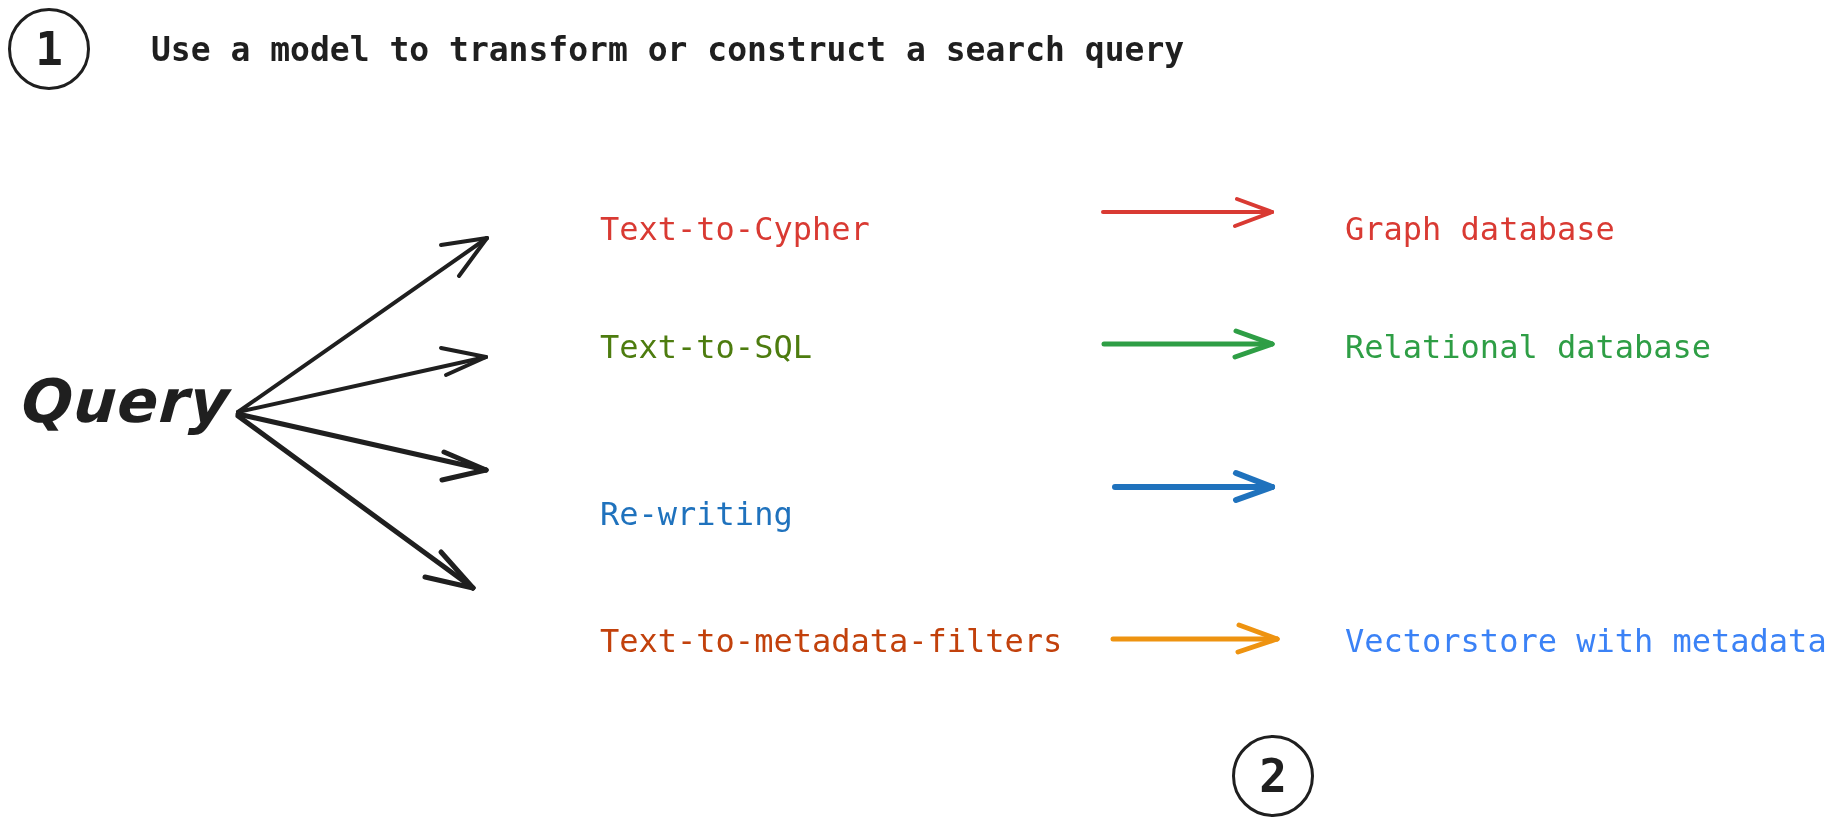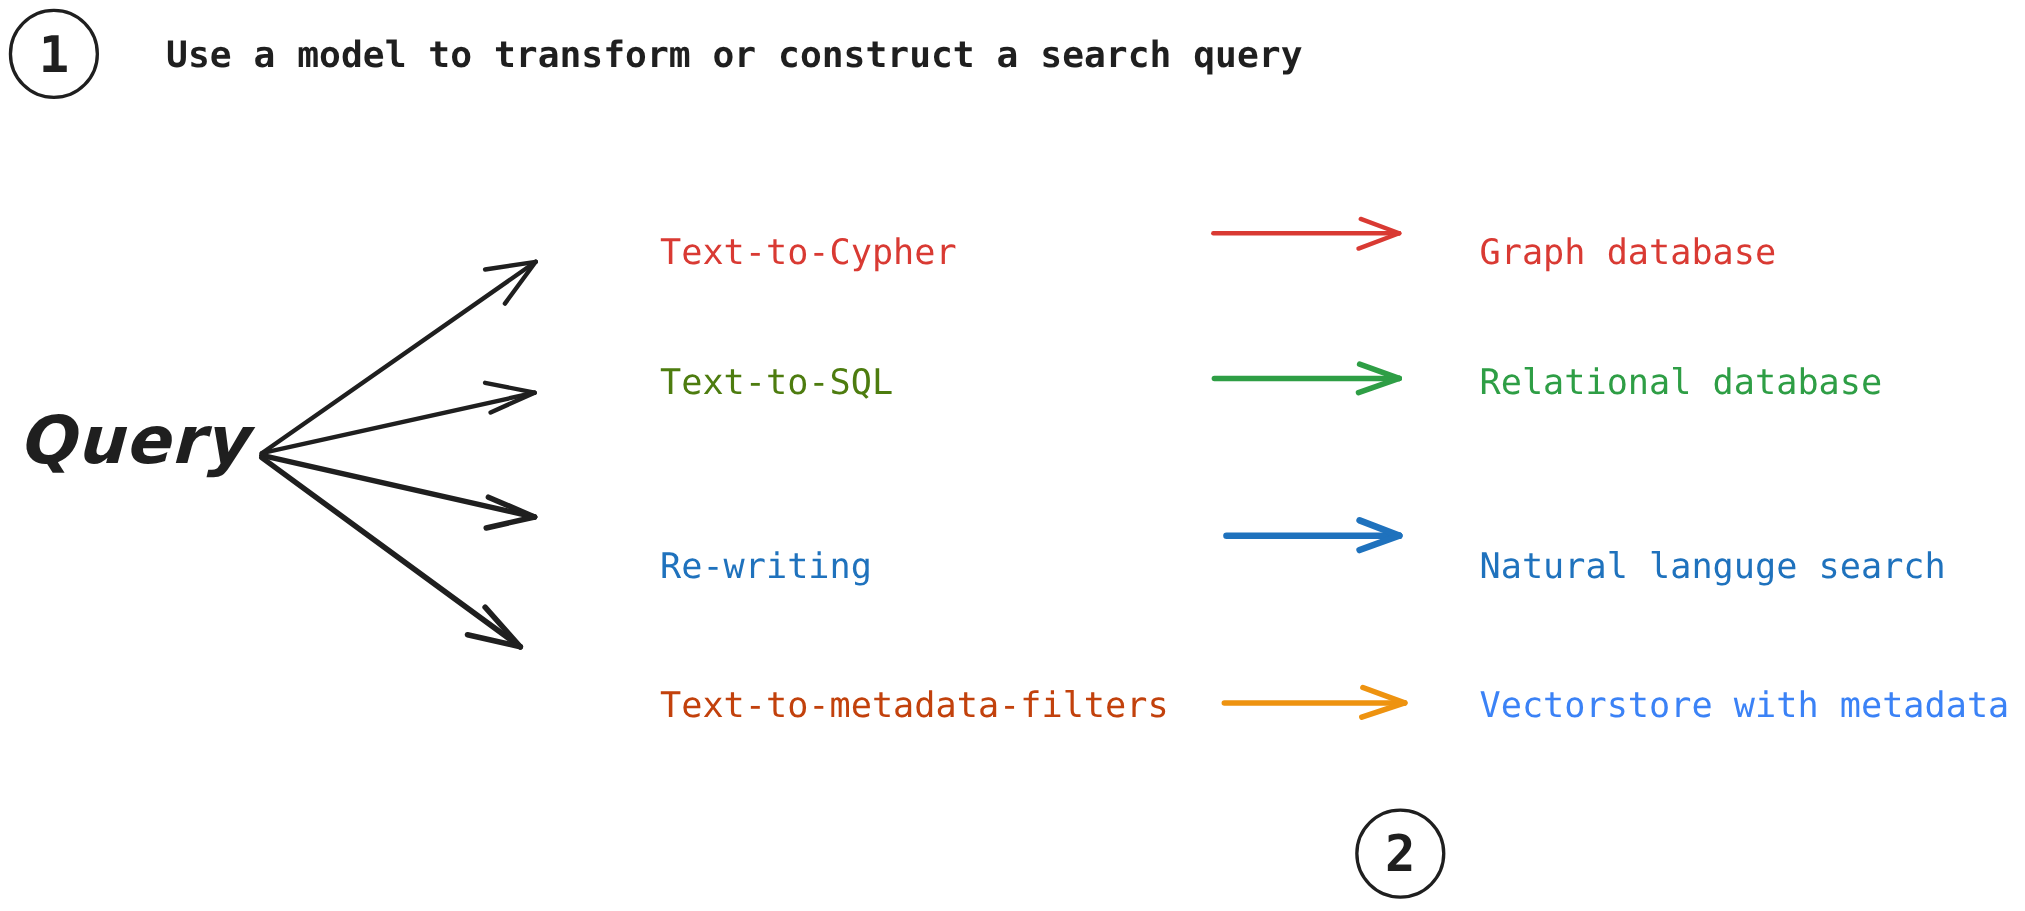--- a/index.html
+++ b/index.html
@@ -160,21 +160,20 @@
 
   <div class="query-label">Query</div>
 
   <div class="row-label method-label r0" style="color:#d93a33">Text-to-Cypher</div>
   <div class="row-label method-label r1" style="color:#4d7c0f">Text-to-SQL</div>
   <div class="row-label method-label r2" style="color:#1f72bd">Re-writing</div>
   <div class="row-label method-label r3" style="color:#c2410c">Text-to-metadata-filters</div>
 
   <div class="row-label target-label r0" style="color:#d93a33">Graph database</div>
   <div class="row-label target-label r1" style="color:#2e9e45">Relational database</div>
-  <div class="row-label target-label r2" style="color:#1f72bd">Natural languge search</div>
   <div class="row-label target-label r3" style="color:#3b82f6">Vectorstore with metadata</div>
 
   <div class="step" id="step-two">
     <div class="step-circle">
       <span class="step-num">2</span>
     </div>
   </div>
 
 </div>
 

